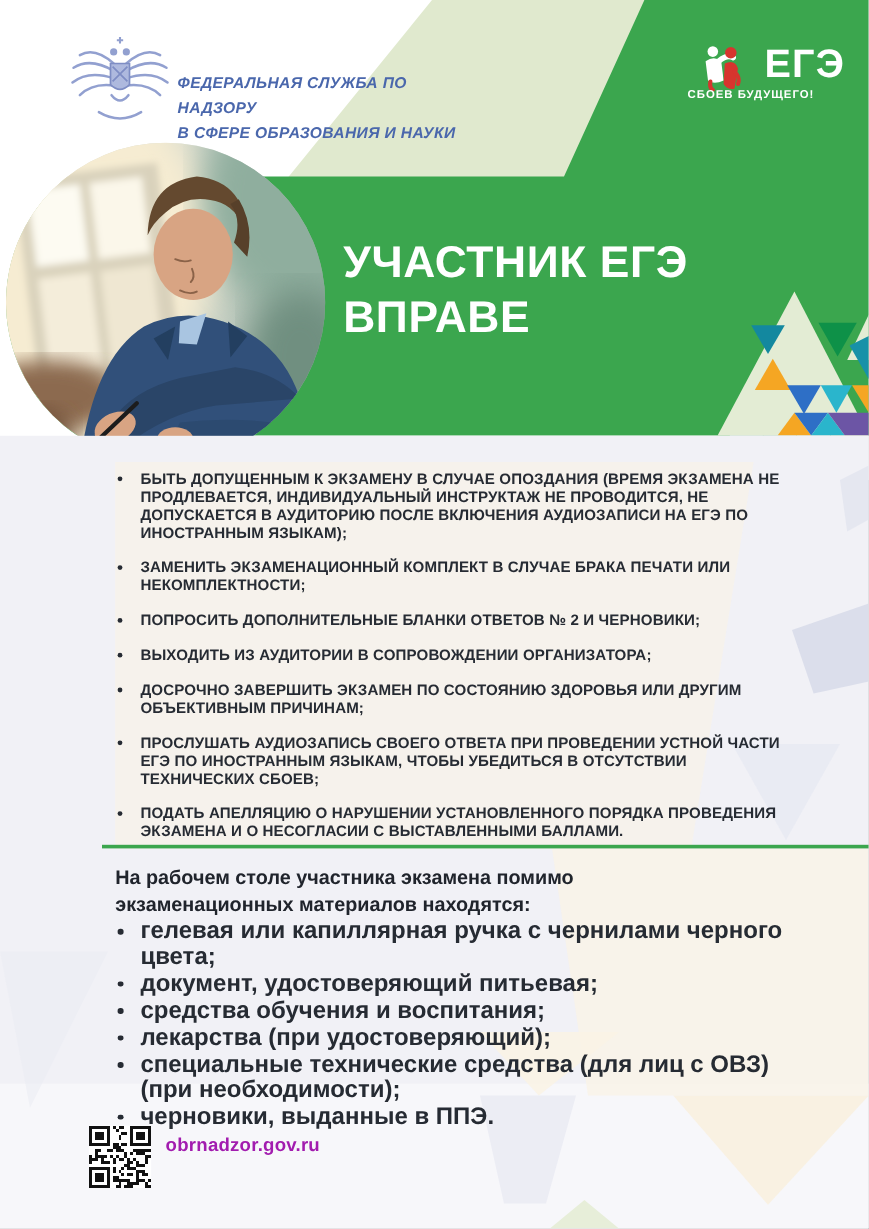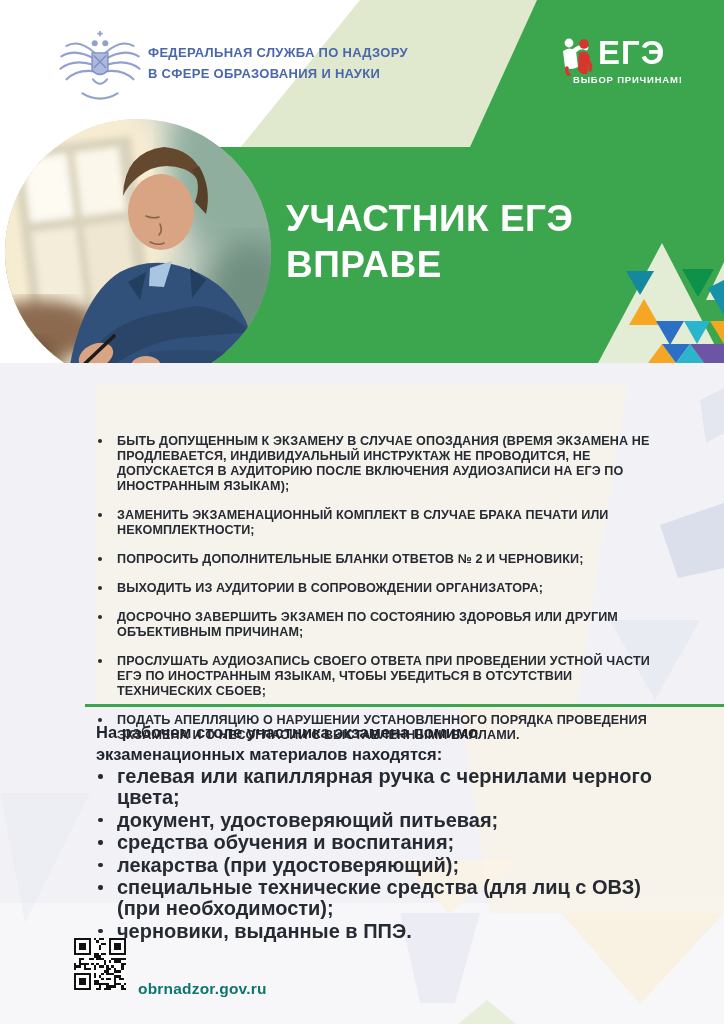--- a/index.html
+++ b/index.html
@@ -2,45 +2,45 @@
 <html><head>
 <meta charset="utf-8">
 <style>
   html,body{margin:0;padding:0;background:#888;}
   .page{position:relative;width:724px;height:1024px;margin:0 auto;background:#ffffff;
         overflow:hidden;font-family:"Liberation Sans","DejaVu Sans",sans-serif;}
   .abs{position:absolute;}
   svg{display:block;}
 
   
-  .agency{left:148px;top:42px;width:260px;color:#4A67AC;font-size:13px;font-weight:700;
-          line-height:21px;letter-spacing:.3px;}
-  .ege-logo{left:557px;top:36px;display:flex;align-items:flex-start;gap:3px;}
+  .agency{left:148px;top:58px;width:260px;color:#4A67AC;font-size:13px;font-weight:700;
+          line-height:21px;letter-spacing:.3px;font-style:italic;}
+  .ege-logo{left:582px;top:36px;display:flex;align-items:flex-start;gap:17px;}
   .ege-word{color:#fff;font-size:33px;font-weight:800;letter-spacing:1px;line-height:34px;}
   .ege-tagline{left:573px;top:74px;color:#fff;font-size:9.5px;font-weight:700;letter-spacing:.8px;}
   .title{left:286px;top:196px;color:#fff;font-size:37px;font-weight:800;line-height:46px;
          letter-spacing:.5px;}
 
   
-  .rights{left:96px;top:434px;width:548px;list-style:none;margin:0;padding:0;}
+  .rights{left:96px;top:392px;width:548px;list-style:none;margin:0;padding:0;}
   .rights li{position:relative;padding-left:21px;margin-bottom:14px;font-size:12.6px;
              font-weight:700;line-height:15px;letter-spacing:.1px;color:#262B33;width:540px;}
   .rights li::before{content:"";position:absolute;left:2px;top:5px;width:4px;height:4px;
              border-radius:50%;background:#262B33;}
   .divider{left:85px;top:704px;width:639px;height:3px;background:#3BA64E;}
   .desk-heading{left:96px;top:722px;width:520px;font-size:16.5px;font-weight:700;
              line-height:21.5px;color:#20242C;}
   .desk{left:96px;top:766px;width:548px;list-style:none;margin:0;padding:0;}
   .desk li{position:relative;padding-left:21px;margin-bottom:1.5px;font-size:20px;
              font-weight:700;line-height:21px;color:#262B33;width:540px;}
   .desk li::before{content:"";position:absolute;left:2px;top:8px;width:4.5px;height:4.5px;
              border-radius:50%;background:#262B33;}
 
   .qr{left:74px;top:938px;width:52px;height:52px;background:#fff;}
-  .site{left:138px;top:980px;color:#0f766e;font-size:15.5px;font-weight:700;letter-spacing:.2px;}
+  .site{left:138px;top:946px;color:#a21caf;font-size:15.5px;font-weight:700;letter-spacing:.2px;}
 </style>
 </head>
 <body>
 
 <div class="page">
 
   <svg class="abs" style="left:0;top:0" width="724" height="400" viewBox="0 0 724 400">
     <defs>
       <clipPath id="photoClip">
           <circle cx="138" cy="252" r="133"></circle>
@@ -160,21 +160,21 @@
     <svg width="38" height="40" viewBox="0 0 38 40">
       <circle cx="12" cy="7" r="4.4" fill="#ffffff"></circle>
       <path d="M6,15 Q13,10 19,15 L21,31 Q13,35 8,31 Z" fill="#ffffff"></path>
       <path d="M17,15 Q24,9 29,12" stroke="#ffffff" stroke-width="4.6" fill="none" stroke-linecap="round"></path>
       <circle cx="27" cy="8" r="4.8" fill="#D7352E"></circle>
       <path d="M22,17 Q30,13 33,21 L30,38 Q24,39 21,34 Z" fill="#D7352E"></path>
       <path d="M10,32 Q9,37 12,39 M30,24 Q35,28 33,34" stroke="#D7352E" stroke-width="3.4" fill="none" stroke-linecap="round"></path>
     </svg>
     <span class="ege-word">ЕГЭ</span>
   </div>
-  <div class="abs ege-tagline">ВЫБОР ПРИЧИНАМ!</div>
+  <div class="abs ege-tagline">СБОЕВ БУДУЩЕГО!</div>
 
   <div class="abs title">
     <div>УЧАСТНИК ЕГЭ</div>
     <div>ВПРАВЕ</div>
   </div>
 
   <svg class="abs" style="left:0;top:363px" width="724" height="661" viewBox="0 0 724 661">
     <rect x="0" y="0" width="724" height="661" fill="#F1F1F6"></rect>
     <rect x="0" y="540" width="724" height="121" fill="#F7F7FA"></rect>
     <polygon points="96,22 628,22 576,344 96,344" fill="#FAF3E6" opacity=".6"></polygon>

